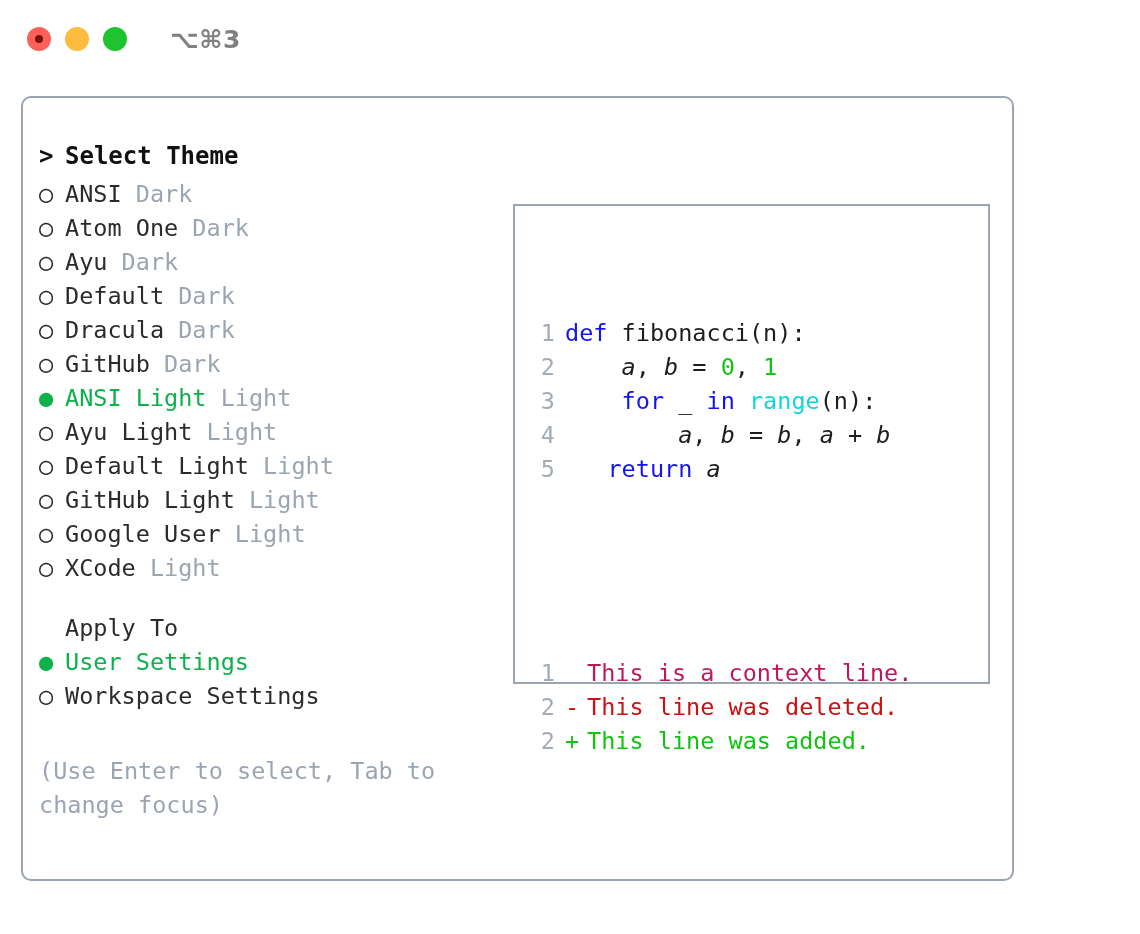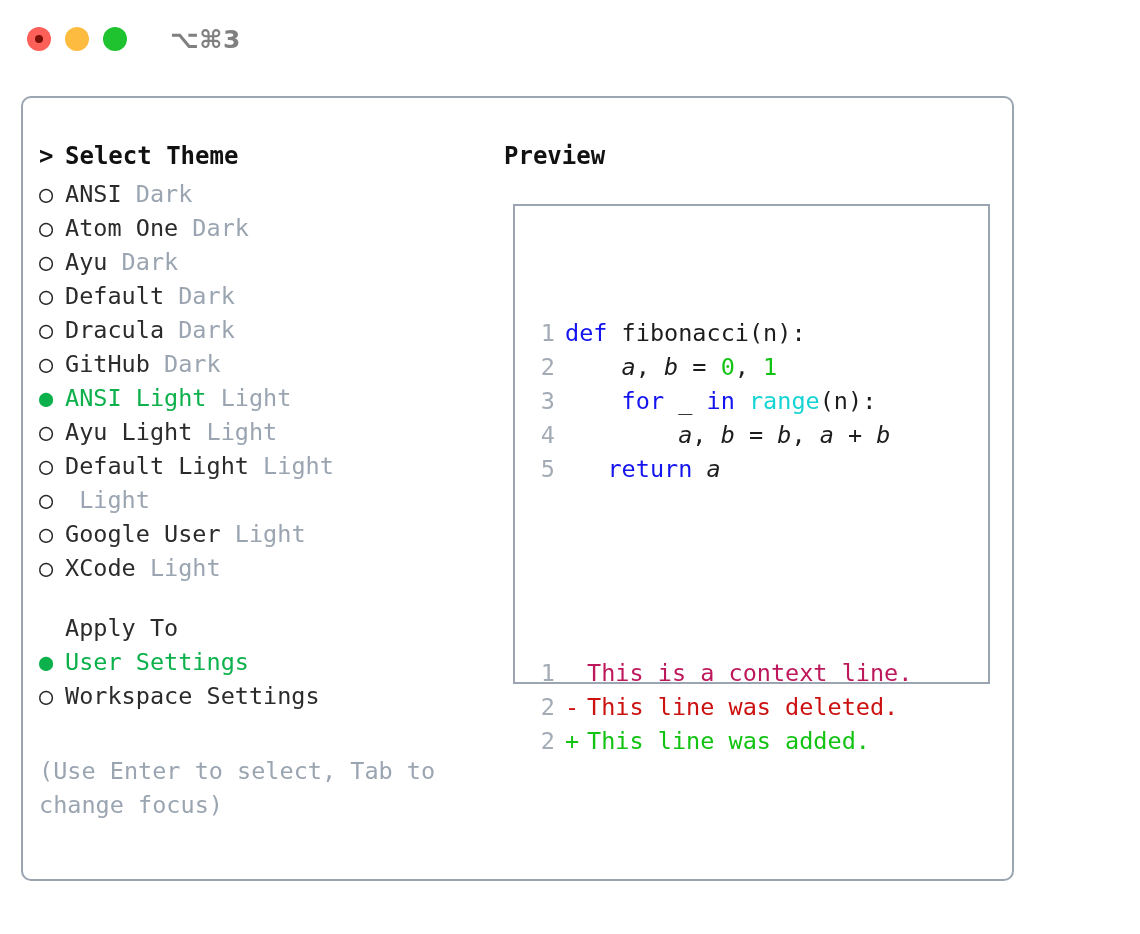--- a/index.html
+++ b/index.html
@@ -223,40 +223,39 @@
         <div id="theme-list">
             <div class="row"><span class="marker">○</span><span class="theme-name">ANSI</span><span> </span><span class="theme-kind">Dark</span></div>
             <div class="row"><span class="marker">○</span><span class="theme-name">Atom One</span><span> </span><span class="theme-kind">Dark</span></div>
             <div class="row"><span class="marker">○</span><span class="theme-name">Ayu</span><span> </span><span class="theme-kind">Dark</span></div>
             <div class="row"><span class="marker">○</span><span class="theme-name">Default</span><span> </span><span class="theme-kind">Dark</span></div>
             <div class="row"><span class="marker">○</span><span class="theme-name">Dracula</span><span> </span><span class="theme-kind">Dark</span></div>
             <div class="row"><span class="marker">○</span><span class="theme-name">GitHub</span><span> </span><span class="theme-kind">Dark</span></div>
             <div class="row selected"><span class="marker">●</span><span class="theme-name">ANSI Light</span><span> </span><span class="theme-kind">Light</span></div>
             <div class="row"><span class="marker">○</span><span class="theme-name">Ayu Light</span><span> </span><span class="theme-kind">Light</span></div>
             <div class="row"><span class="marker">○</span><span class="theme-name">Default Light</span><span> </span><span class="theme-kind">Light</span></div>
-            <div class="row"><span class="marker">○</span><span> </span><span class="theme-kind">Light</span></div>
+            <div class="row"><span class="marker">○</span><span class="theme-name">GitHub Light</span><span> </span><span class="theme-kind">Light</span></div>
             <div class="row"><span class="marker">○</span><span class="theme-name">Google User</span><span> </span><span class="theme-kind">Light</span></div>
             <div class="row"><span class="marker">○</span><span class="theme-name">XCode</span><span> </span><span class="theme-kind">Light</span></div>
           </div>
 
         <div id="apply-to-section">
           <div class="row">
             <span class="marker empty">○</span><span id="apply-to-heading">Apply To</span>
           </div>
           <div id="apply-to-list">
               <div class="row selected"><span class="marker">●</span><span class="theme-name">User Settings</span></div>
               <div class="row"><span class="marker">○</span><span class="theme-name">Workspace Settings</span></div>
             </div>
         </div>
 
         <div id="hint-text">(Use Enter to select, Tab to change focus)</div>
       </div>
 
       <div id="right-col">
-        <div id="preview-heading">Preview</div>
 
         <div id="preview-box">
           <div id="code-area">
             <div id="code-lines"><span class="code-line"><span class="lnum">1</span><span class="tok-kw">def</span><span class="tok-plain"> </span><span class="tok-fn">fibonacci</span><span class="tok-plain">(n):</span></span><span class="code-line"><span class="lnum">2</span><span class="tok-plain">    </span><span class="tok-var">a</span><span class="tok-plain">, </span><span class="tok-var">b</span><span class="tok-op"> = </span><span class="tok-num">0</span><span class="tok-plain">, </span><span class="tok-num">1</span></span><span class="code-line"><span class="lnum">3</span><span class="tok-plain">    </span><span class="tok-kw">for</span><span class="tok-plain"> _ </span><span class="tok-kw">in</span><span class="tok-plain"> </span><span class="tok-builtin">range</span><span class="tok-plain">(n):</span></span><span class="code-line"><span class="lnum">4</span><span class="tok-plain">        </span><span class="tok-var">a</span><span class="tok-plain">, </span><span class="tok-var">b</span><span class="tok-op"> = </span><span class="tok-var">b</span><span class="tok-plain">, </span><span class="tok-var">a</span><span class="tok-op"> + </span><span class="tok-var">b</span></span><span class="code-line"><span class="lnum">5</span><span class="tok-plain">   </span><span class="tok-kw">return</span><span class="tok-plain"> </span><span class="tok-var">a</span></span></div>
             <span class="blank-line"></span>
             <div id="diff-lines"><span class="code-line"><span class="lnum">1</span><span class="diff-sign diff-ctx"> </span><span class="diff-ctx">This is a context line.</span></span><span class="code-line"><span class="lnum">2</span><span class="diff-sign diff-del">-</span><span class="diff-del">This line was deleted.</span></span><span class="code-line"><span class="lnum">2</span><span class="diff-sign diff-add">+</span><span class="diff-add">This line was added.</span></span></div>
           </div>
         </div>
       </div>
 

